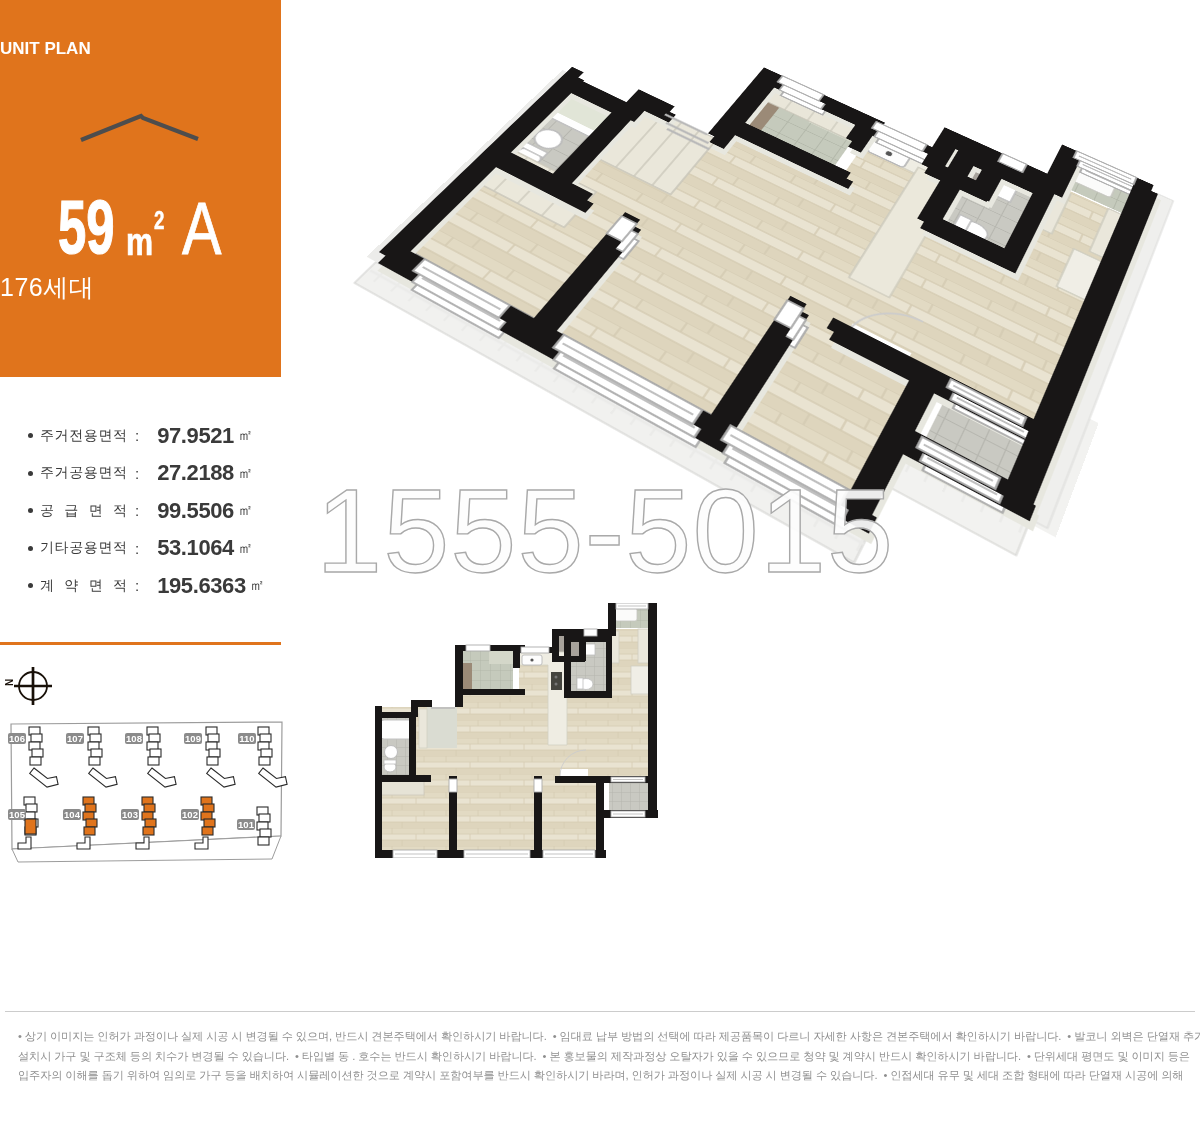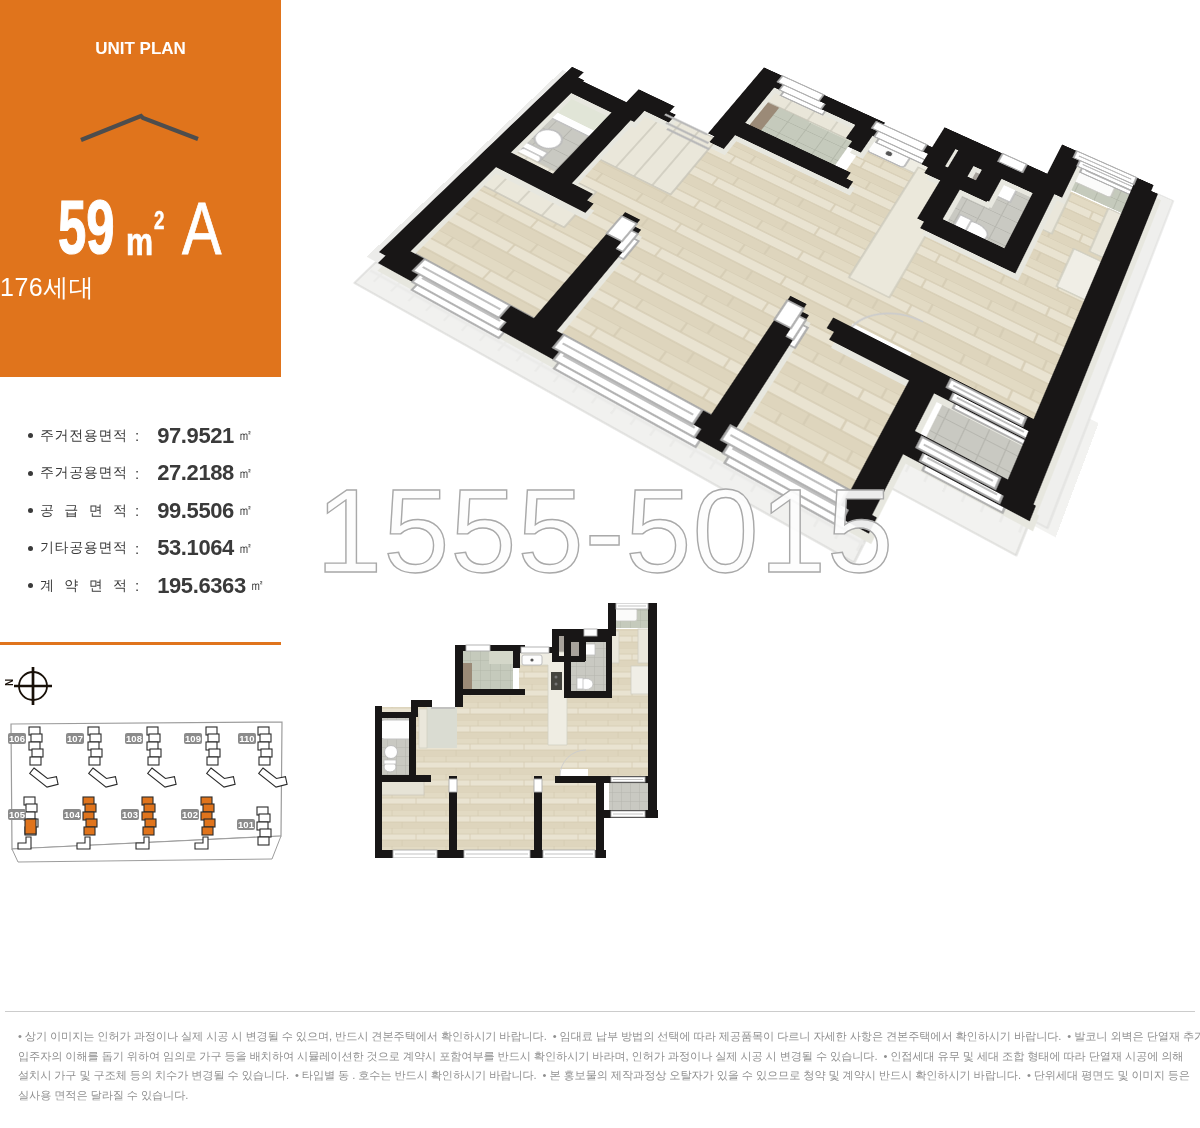--- a/index.html
+++ b/index.html
@@ -9,21 +9,21 @@
 .lbl{display:inline-flex;width:87px;justify-content:space-between;font-size:14px;white-space:nowrap;}
 .lbl i{font-style:normal;}
 .col{margin-left:8px;margin-right:18px;font-size:15px;}
 .num{font-size:22px;font-weight:bold;letter-spacing:-0.4px;}
 .sq{font-size:15px;margin-left:4px;}
 </style></head>
 <body>
 
 <div class="abs" style="left:0;top:0;width:281px;height:377px;background:#e0741c;"></div>
 
-<div class="abs" style="left:0;top:39px;width:281px;text-align:center;color:#fff;font-size:17px;font-weight:bold;">UNIT PLAN</div>
+<div class="abs" style="left:0;top:39px;width:281px;text-align:left;color:#fff;font-size:17px;font-weight:bold;">UNIT PLAN</div>
 
 <svg class="abs" style="left:70px;top:108px;" width="140" height="40" viewBox="0 0 140 40">
 <polyline points="11,32 71,8 73,10 128,31" fill="none" stroke="#4d4d4d" stroke-width="4.2"></polyline>
 </svg>
 
 <div class="abs" style="left:58px;top:189px;font-size:76px;font-weight:bold;color:#fff;line-height:1;transform:scaleX(0.67);transform-origin:0 0;letter-spacing:0px;-webkit-text-stroke:1.2px #fff;">59</div>
 
 <div class="abs" style="left:126px;top:222px;font-size:39px;font-weight:bold;color:#fff;line-height:1;transform:scaleX(0.78);transform-origin:0 0;-webkit-text-stroke:0.7px #fff;">m</div>
 
 <div class="abs" style="left:154px;top:208px;font-size:25px;font-weight:bold;color:#fff;line-height:1;transform:scaleX(0.75);transform-origin:0 0;-webkit-text-stroke:0.5px #fff;">2</div>
@@ -499,16 +499,15 @@
 
 <line x1="431" y1="708" x2="455" y2="708" stroke="#b9b9b9" stroke-width="1.5"></line>
 </g>
 </g>
   </svg>
 
 <div class="abs" style="left:5px;top:1011px;width:1190px;height:1px;background:#cccccc;"></div>
 
 <div class="abs" style="left:18px;top:1027px;width:1180px;color:#8f8f8f;font-size:11.2px;line-height:19.5px;letter-spacing:-0.1px;">
 <div style="white-space:nowrap;">• 상기 이미지는 인허가 과정이나 실제 시공 시 변경될 수 있으며, 반드시 견본주택에서 확인하시기 바랍니다.&nbsp;&nbsp;• 임대료 납부 방법의 선택에 따라 제공품목이 다르니 자세한 사항은 견본주택에서 확인하시기 바랍니다.&nbsp;&nbsp;• 발코니 외벽은 단열재 추가</div>
+<div style="white-space:nowrap;">설치시 가구 및 구조체 등의 치수가 변경될 수 있습니다.&nbsp;&nbsp;• 타입별 동 . 호수는 반드시 확인하시기 바랍니다.&nbsp;&nbsp;• 본 홍보물의 제작과정상 오탈자가 있을 수 있으므로 청약 및 계약시 반드시 확인하시기 바랍니다.&nbsp;&nbsp;• 단위세대 평면도 및 이미지 등은</div>
 <div style="white-space:nowrap;">입주자의 이해를 돕기 위하여 임의로 가구 등을 배치하여 시뮬레이션한 것으로 계약시 포함여부를 반드시 확인하시기 바라며, 인허가 과정이나 실제 시공 시 변경될 수 있습니다.&nbsp;&nbsp;• 인접세대 유무 및 세대 조합 형태에 따라 단열재 시공에 의해</div>
-<div style="white-space:nowrap;">설치시 가구 및 구조체 등의 치수가 변경될 수 있습니다.&nbsp;&nbsp;• 타입별 동 . 호수는 반드시 확인하시기 바랍니다.&nbsp;&nbsp;• 본 홍보물의 제작과정상 오탈자가 있을 수 있으므로 청약 및 계약시 반드시 확인하시기 바랍니다.&nbsp;&nbsp;• 단위세대 평면도 및 이미지 등은</div>
-<div style="white-space:nowrap;">실사용 면적은 달라질 수 있습니다.</div>
 </div>
 
 </body></html>

